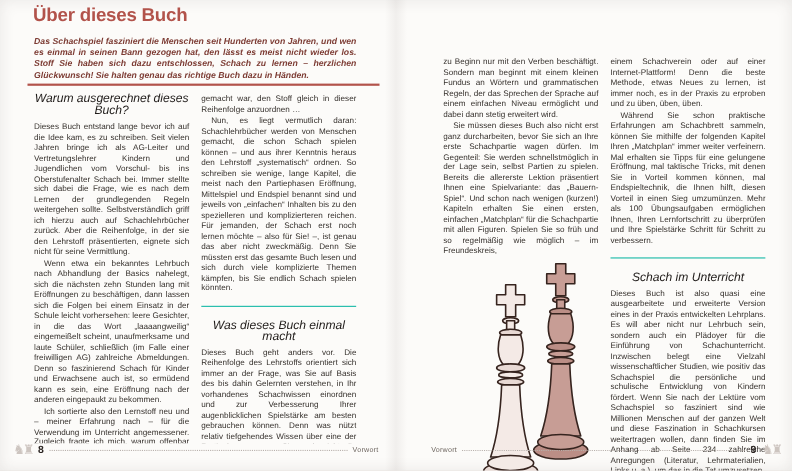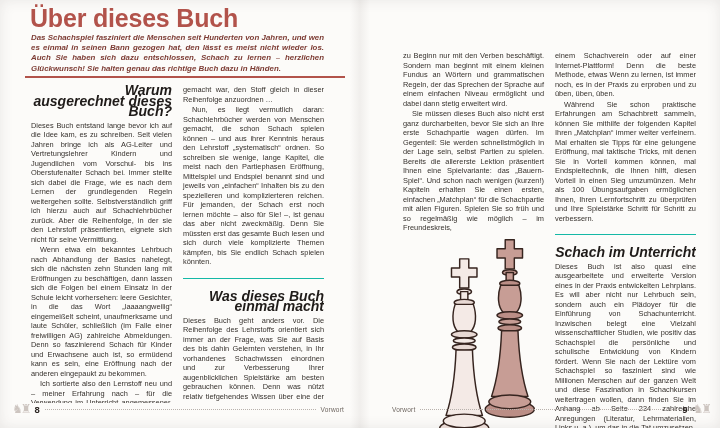--- a/index.html
+++ b/index.html
@@ -10,21 +10,21 @@
     font-family:"Liberation Sans", sans-serif;
     color:#35302c;
   }
   .spine {
     position:absolute; left:350px; top:0; width:20px; height:100%;
     background:linear-gradient(90deg, rgba(0,0,0,0) 0%, rgba(90,75,70,.07) 50%, rgba(0,0,0,0) 100%);
   }
   
   .book-title {
     position:absolute; left:30px; top:4px;
-    font-size:25px; font-weight:bold; letter-spacing:-.2px;
+    font-size:17px; font-weight:bold; letter-spacing:-.2px;
     color:#b2534b;
   }
   .intro {
     position:absolute; left:31px; top:33px; width:293px;
     font-size:7.9px; line-height:10.2px; font-weight:bold; font-style:italic;
     color:#7c3b33; text-align:justify;
   }
   .intro-rule {
     position:absolute; left:25px; top:76px; width:320px; height:2px;
     background:#b2534b;
@@ -33,22 +33,22 @@
   .cols { position:absolute; display:flex; gap:11px; overflow:hidden; }
   .cols-left  { left:31px;  top:85px; width:293px; height:318px; }
   .cols-right { left:403px; top:7px;  width:293px; height:396px;margin-top:44px; }
   .col { width:141px; flex:0 0 141px; }
   .col p {
     margin:0 0 1px 0;
     font-size:7.4px; line-height:9.5px; text-align:justify;
   }
   .col p.indent { text-indent:9px; }
   .section-head {
-    text-align:right; font-weight:bold; font-style:italic;
-    font-size:14px; line-height:10.5px; color:#1f1b19;
+    text-align:center; font-weight:normal; font-style:italic;
+    font-size:11px; line-height:10.5px; color:#1f1b19;
     margin:0 0 4px 0;
   }
   .section-break {
     border-top:1px solid #14b8a6;
     margin-top:11px; padding-top:12px;
   }
   .closing {
     margin-top:10px;
     font-size:9.2px; line-height:12px; font-weight:bold; font-style:italic;
     color:#b2534b; padding-left:3px;
@@ -72,21 +72,21 @@
   }
 </style>
 </head>
 <body>
 
 <div class="spread">
   <div class="spine"></div>
 
   <div>
     <div class="book-title">Über dieses Buch</div>
-    <div class="intro">Das Schachspiel fasziniert die Menschen seit Hunderten von Jahren, und wen es einmal in seinen Bann gezogen hat, den lässt es meist nicht wieder los. Auch Sie haben sich dazu entschlossen, Schach zu lernen – herzlichen Glückwunsch! Sie halten genau das richtige Buch dazu in Händen.</div>
+    <div class="intro">Das Schachspiel fasziniert die Menschen seit Hunderten von Jahren, und wen es einmal in seinen Bann gezogen hat, den lässt es meist nicht wieder los. Stoff Sie haben sich dazu entschlossen, Schach zu lernen – herzlichen Glückwunsch! Sie halten genau das richtige Buch dazu in Händen.</div>
     <div class="intro-rule"></div>
 
     <div class="cols cols-left">
       <div class="col">
         <div class="section-head">Warum ausgerechnet dieses Buch?</div>
         <p>Dieses Buch entstand lange bevor ich auf die Idee kam, es zu schreiben. Seit vielen Jahren bringe ich als AG-Leiter und Vertretungslehrer Kindern und Jugendlichen vom Vorschul- bis ins Oberstufenalter Schach bei. Immer stellte sich dabei die Frage, wie es nach dem Lernen der grundlegenden Regeln weitergehen sollte. Selbstverständlich griff ich hierzu auch auf Schachlehrbücher zurück. Aber die Reihenfolge, in der sie den Lehrstoff präsentierten, eignete sich nicht für seine Vermittlung.</p>
         <p class="indent">Wenn etwa ein bekanntes Lehrbuch nach Abhandlung der Basics nahelegt, sich die nächsten zehn Stunden lang mit Eröffnungen zu beschäftigen, dann lassen sich die Folgen bei einem Einsatz in der Schule leicht vorhersehen: leere Gesichter, in die das Wort „laaaangweilig“ eingemeißelt scheint, unaufmerksame und laute Schüler, schließlich (im Falle einer freiwilligen AG) zahlreiche Abmeldungen. Denn so faszinierend Schach für Kinder und Erwachsene auch ist, so ermüdend kann es sein, eine Eröffnung nach der anderen eingepaukt zu bekommen.</p>
         <p class="indent">Ich sortierte also den Lernstoff neu und – meiner Erfahrung nach – für die Verwendung im Unterricht angemessener. Zugleich fragte ich mich, warum offenbar bisher keiner der Autoren der vorhandenen Bücher auf die Idee</p>
       </div>
       <div class="col">
@@ -143,21 +143,21 @@
                 <path fill="#f4eae6" d="M23,102 C22,128 18,156 12,174 L52,174 C46,156 42,128 41,102 Z"></path>
                 <ellipse fill="#e8d9d4" cx="32" cy="188" rx="27" ry="9"></ellipse>
                 <ellipse fill="#f4eae6" cx="32" cy="180" rx="23" ry="7.5"></ellipse>
               </g>
             </g>
           </svg>
         </div>
       </div>
 
       <div class="col">
-        <p>einem Schachverein oder auf einer Internet-Plattform! Denn die beste Methode, etwas Wenn zu lernen, ist immer noch, es in der Praxis zu erproben und zu üben, üben, üben.</p>
+        <p>einem Schachverein oder auf einer Internet-Plattform! Denn die beste Methode, etwas Neues zu lernen, ist immer noch, es in der Praxis zu erproben und zu üben, üben, üben.</p>
         <p class="indent">Während Sie schon praktische Erfahrungen am Schachbrett sammeln, können Sie mithilfe der folgenden Kapitel Ihren „Matchplan“ immer weiter verfeinern. Mal erhalten sie Tipps für eine gelungene Eröffnung, mal taktische Tricks, mit denen Sie in Vorteil kommen können, mal Endspieltechnik, die Ihnen hilft, diesen Vorteil in einen Sieg umzumünzen. Mehr als 100 Übungsaufgaben ermöglichen Ihnen, Ihren Lernfortschritt zu überprüfen und Ihre Spielstärke Schritt für Schritt zu verbessern.</p>
         <div class="section-break">
           <div class="section-head">Schach im Unterricht</div>
           <p>Dieses Buch ist also quasi eine ausgearbeitete und erweiterte Version eines in der Praxis entwickelten Lehrplans. Es will aber nicht nur Lehrbuch sein, sondern auch ein Plädoyer für die Einführung von Schachunterricht. Inzwischen belegt eine Vielzahl wissenschaftlicher Studien, wie positiv das Schachspiel die persönliche und schulische Entwicklung von Kindern fördert. Wenn Sie nach der Lektüre vom Schachspiel so fasziniert sind wie Millionen Menschen auf der ganzen Welt und diese Faszination in Schachkursen weitertragen wollen, dann finden Sie im Anhang ab Seite 234 zahlreiche Anregungen (Literatur, Lehrmaterialien, Links u. a.), um das in die Tat umzusetzen.</p>
         </div>
         <div class="closing">Ich wünsche Ihnen viel Freude mit diesem Buch!</div>
 
       </div>
     </div>
 

